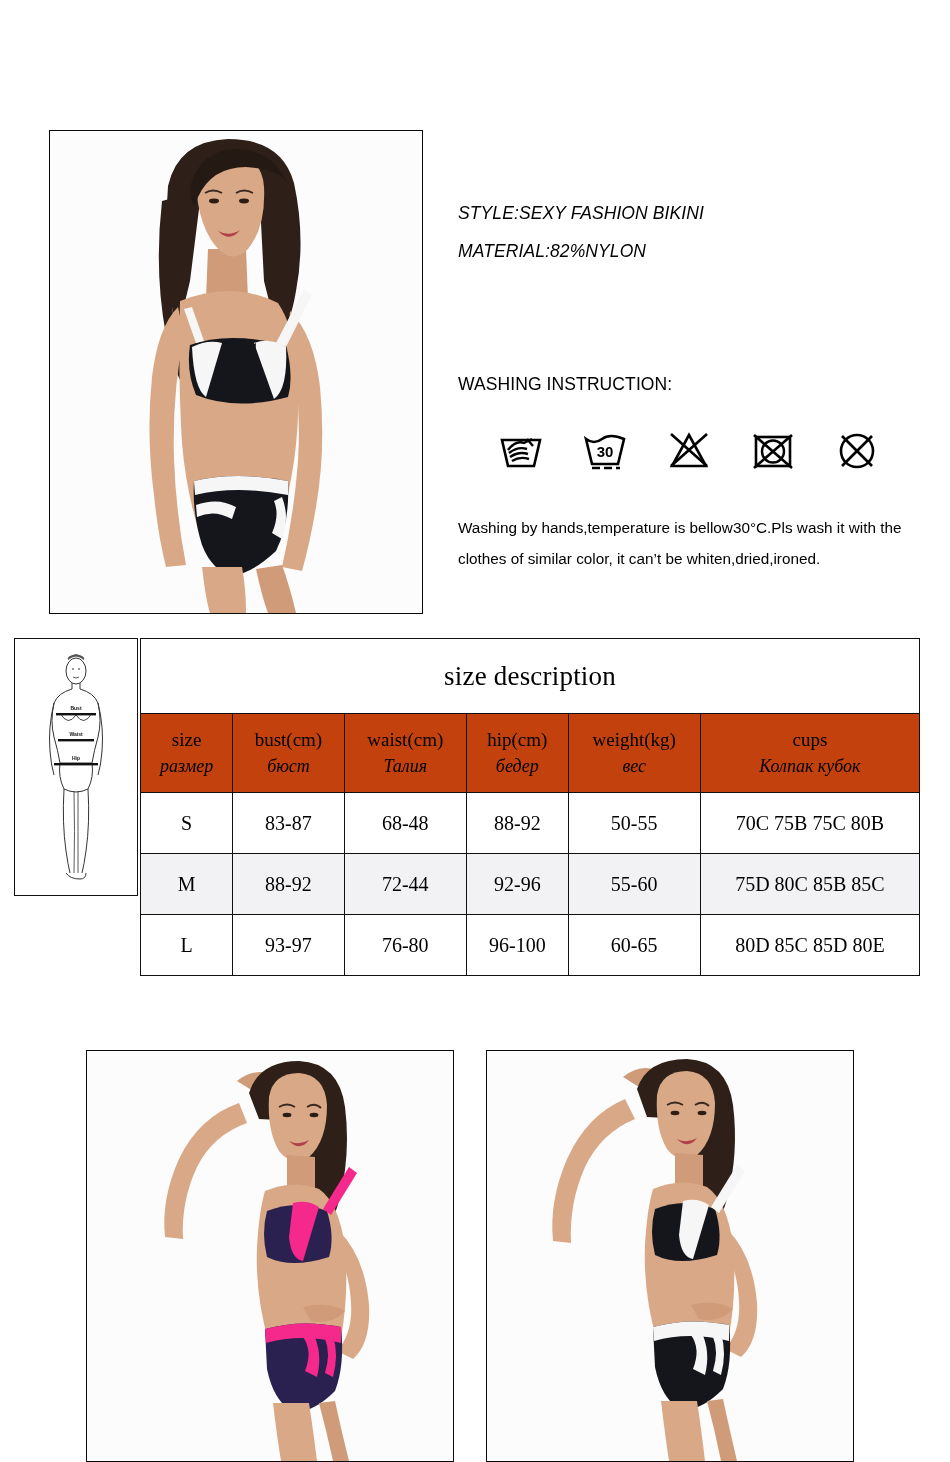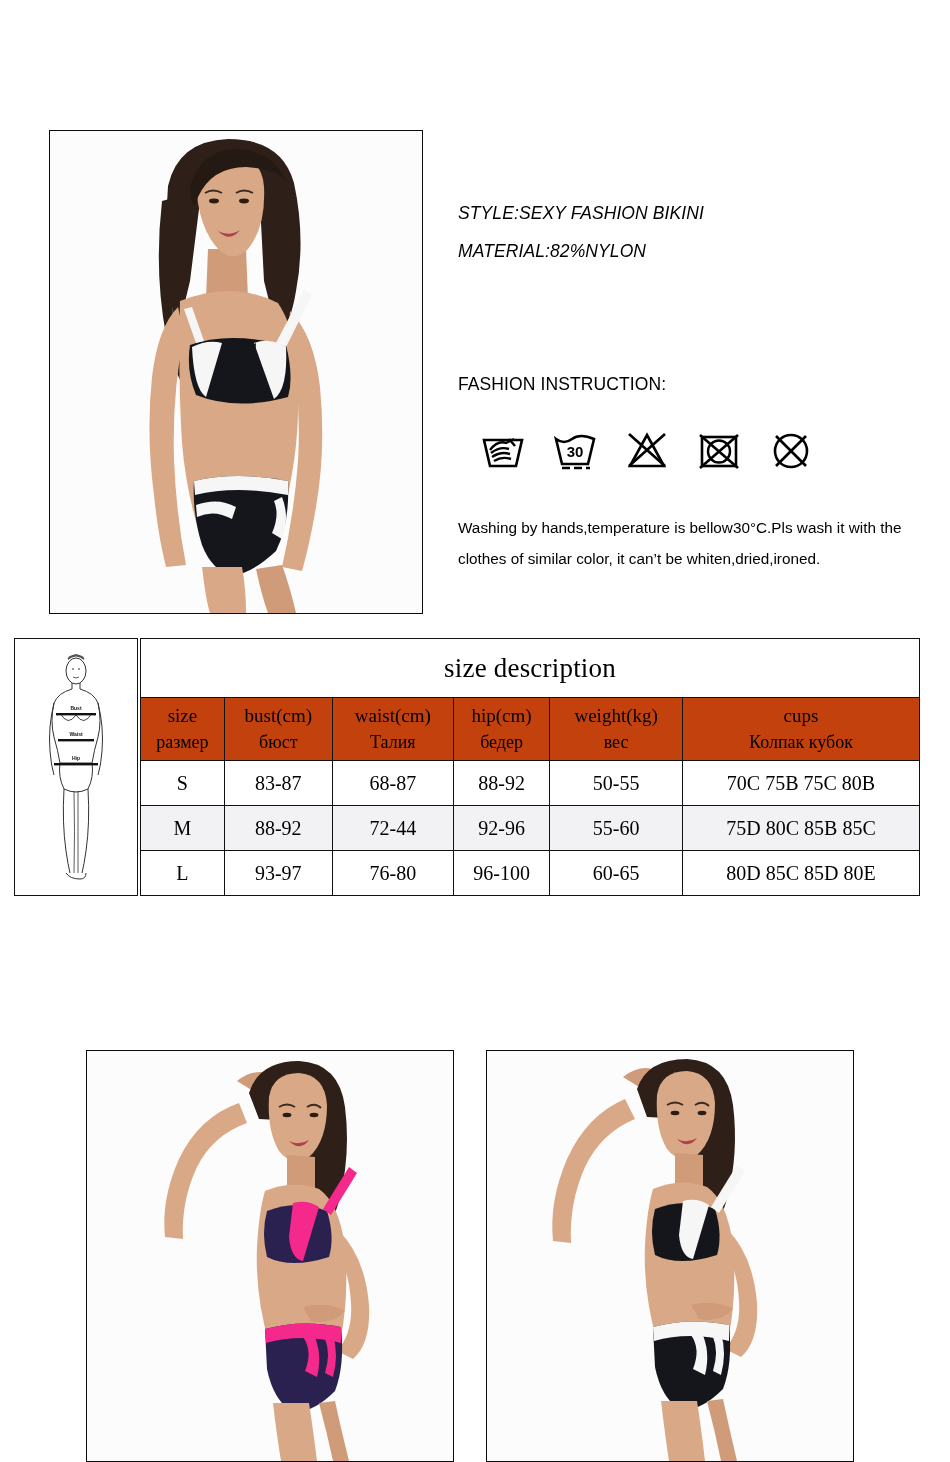--- a/index.html
+++ b/index.html
@@ -15,45 +15,45 @@
   }
   .photo-inner{position:absolute;inset:0;overflow:hidden;background:#fefefe;}
 
   
   .spec-block{position:absolute;left:458px;top:194px;width:470px;}
   .spec-line{font-size:17.5px;line-height:38px;letter-spacing:.1px;white-space:nowrap;font-style:italic;}
   .spec-line.indent{padding-left:128px;}
 
   .wash-title{position:absolute;left:458px;top:374px;font-size:17.5px;letter-spacing:.1px;}
 
-  .care-icons{position:absolute;left:478px;top:426px;display:flex;gap:22px;align-items:flex-start;}
+  .care-icons{position:absolute;left:496px;top:426px;display:flex;gap:34px;align-items:flex-start;}
   .care-icon{width:50px;height:48px;}
 
   .wash-text{position:absolute;left:458px;top:512px;width:462px;font-size:15.3px;line-height:31px;}
 
   
   .size-wrap{position:absolute;left:14px;top:638px;width:906px;height:258px;display:flex;}
   .figure-cell{
     width:124px;height:258px;border:1px solid #111;box-sizing:border-box;
     background:#fff;display:flex;align-items:center;justify-content:center;
   }
   .table-cell{margin-left:2px;flex:1;height:258px;}
   table.size-table{
     width:100%;height:100%;border-collapse:collapse;
     font-family:"Liberation Serif", serif;
   }
   table.size-table td,table.size-table th{
-    border:1px solid #111;text-align:center;vertical-align:middle;padding:0;
+    border:1px solid #111;text-align:center;vertical-align:middle;padding:8px;
   }
   .tbl-title{
     height:58px;font-size:27px;font-weight:400;
     font-family:"Liberation Serif", serif;letter-spacing:.2px;background:#fff;
   }
   .hdr-row td{background:#c2410c;height:62px;font-size:19px;line-height:26px;}
-  .hdr-sub{display:block;font-size:18px;}
+  .hdr-sub{display:block;font-size:18px;font-style:italic;}
   .data-row td{height:44px;font-size:20px;}
   .data-row.alt td{background:#f2f2f4;}
   .cups-col{font-size:19.5px;}
 
   
   .bottom-photo{
     position:absolute;top:1050px;width:366px;height:410px;
     border:1px solid #0a0a0a;background:#fdfdfd;overflow:hidden;
   }
   .bp-left{left:86px;}
@@ -112,21 +112,21 @@
       <path d="M206 438 Q212 466 218 482 L246 482 Q240 456 232 434Z" fill="#cf9b78"></path>
     </svg>
   </div>
 </div>
 
 <div class="spec-block">
   <div class="spec-line">STYLE:SEXY FASHION BIKINI</div>
   <div class="spec-line">MATERIAL:82%NYLON</div>
 </div>
 
-<div class="wash-title">FASHION INSTRUCTION:</div>
+<div class="wash-title">WASHING INSTRUCTION:</div>
 
 <div class="care-icons">
 
   <svg class="care-icon" viewBox="0 0 50 48">
     <path d="M6 14 H44 L38 40 H12 Z" fill="none" stroke="#000" stroke-width="2.6"></path>
     <path d="M12 24 Q20 14 28 17 L36 13" fill="none" stroke="#000" stroke-width="2.4"></path>
     <path d="M13 27 Q22 20 31 23" fill="none" stroke="#000" stroke-width="2.4"></path>
     <path d="M14 31 Q23 25 32 28" fill="none" stroke="#000" stroke-width="2.4"></path>
     <path d="M16 35 Q24 30 33 33" fill="none" stroke="#000" stroke-width="2.4"></path>
     <path d="M31 13 L37 20" fill="none" stroke="#000" stroke-width="2.4"></path>
@@ -229,21 +229,21 @@
           <span class="hdr-sub">вес</span>
         </td>
         <td>
           <span>cups</span>
           <span class="hdr-sub">Колпак кубок</span>
         </td>
       </tr>
       <tr class="data-row">
         <td>S</td>
         <td>83-87</td>
-        <td>68-87</td>
+        <td>68-48</td>
         <td>88-92</td>
         <td>50-55</td>
         <td class="cups-col">70C 75B 75C 80B</td>
       </tr>
       <tr class="data-row alt">
         <td>M</td>
         <td>88-92</td>
         <td>72-44</td>
         <td>92-96</td>
         <td>55-60</td>

